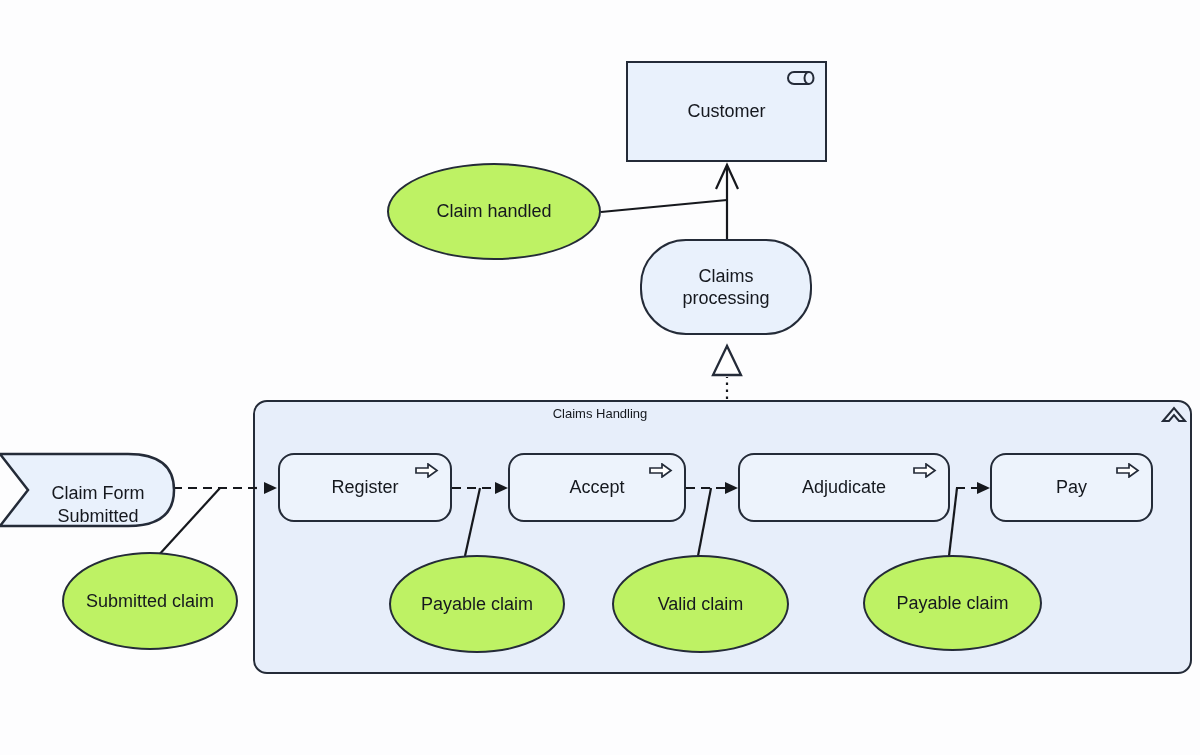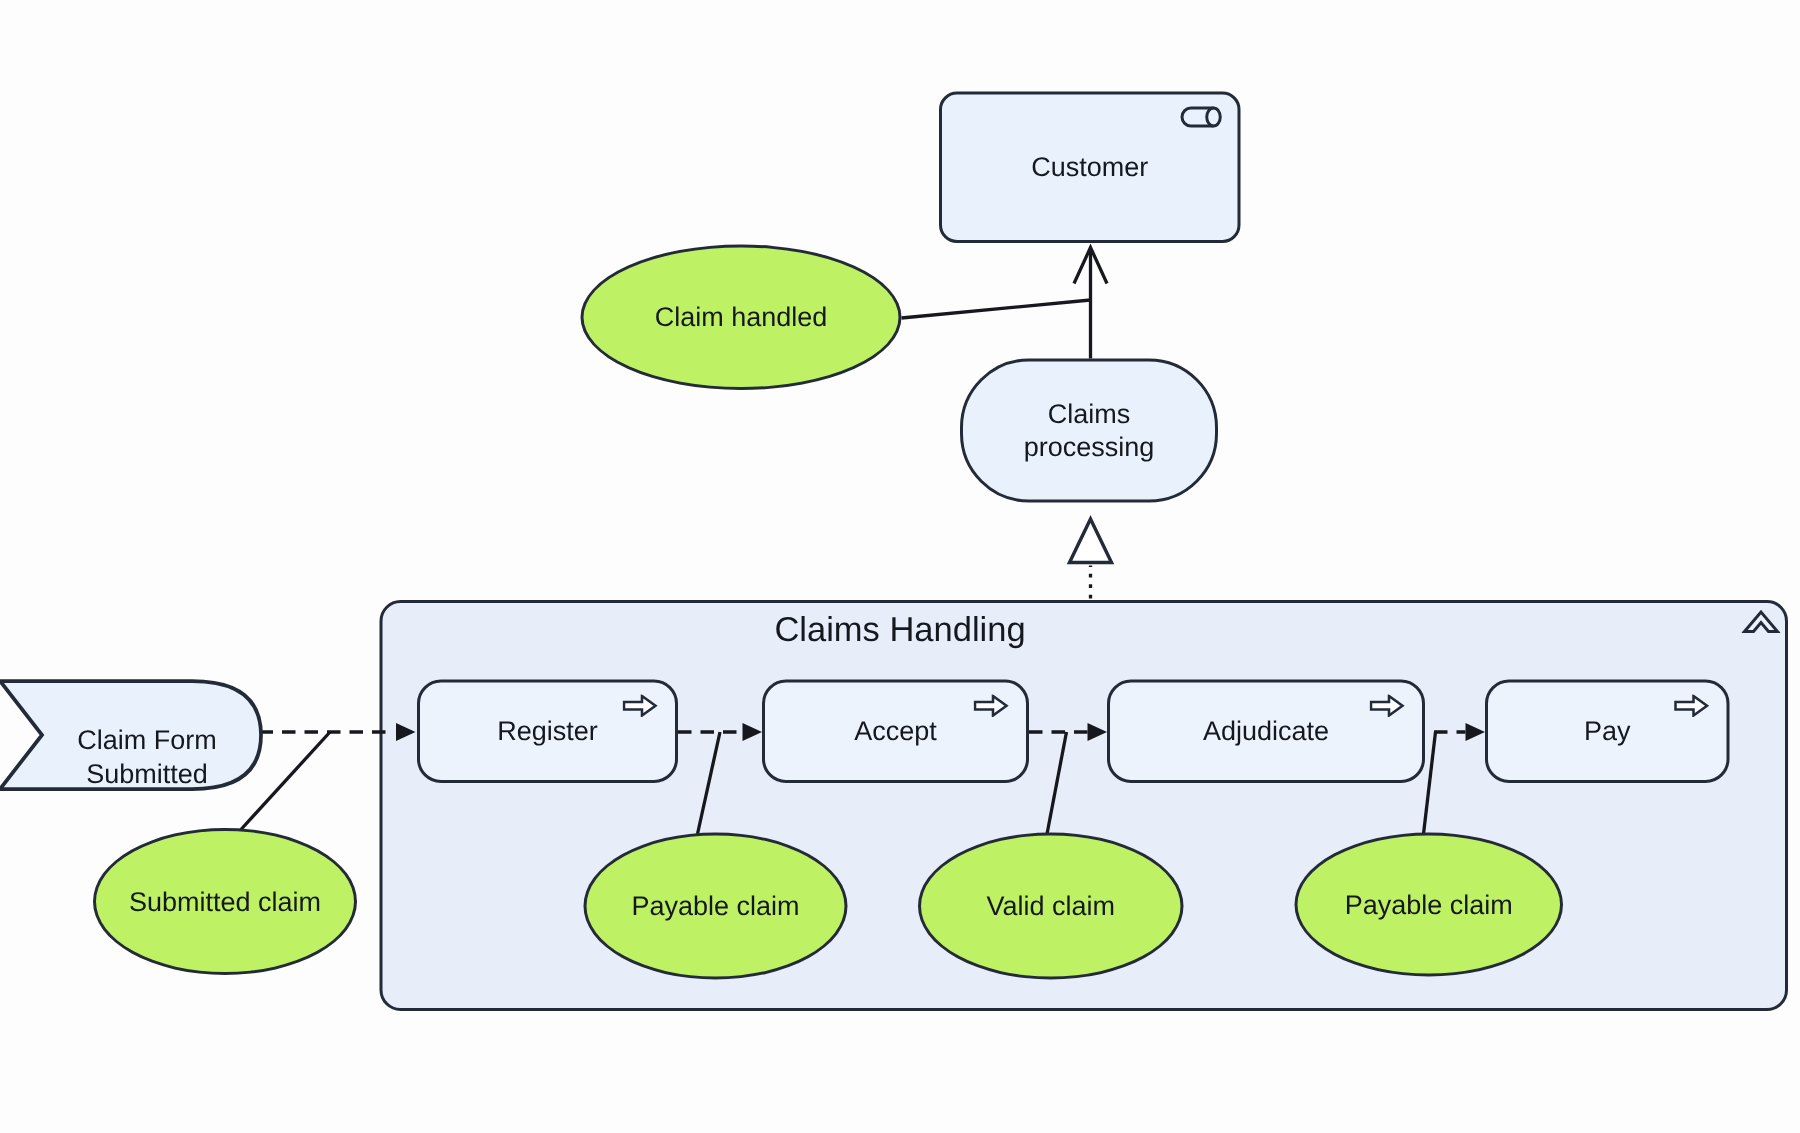--- a/index.html
+++ b/index.html
@@ -34,21 +34,21 @@
     box-sizing:border-box;
     border:2.5px solid #242b38;
     border-radius:14px;
     background:#e7eefa;
     z-index:1;
   }
   .container-title{
     position:absolute;
     left:0;right:0;top:7px;
     text-align:center;
-    font-size:23px;
+    font-size:13px;
     z-index:2;
   }
   .corner-icon{position:absolute;z-index:4;}
   .icon-proc-arrow{top:8px;right:11px;}
   .icon-role{top:7px;right:8px;}
   .icon-chevron{top:6px;right:11px;}
   .wrap-narrow{display:inline-block;width:125px;}
   .event-label{
     position:absolute;
     left:32px;top:0;width:132px;height:74px;
@@ -100,21 +100,21 @@
 
     <line class="connector dashed" x1="926" y1="488" x2="977" y2="488"></line>
     <polygon class="arrowhead" points="977,482 990,488 977,494"></polygon>
 
     <line class="connector" x1="220" y1="488" x2="157" y2="557"></line>
     <line class="connector" x1="480" y1="488" x2="465" y2="556"></line>
     <line class="connector" x1="711" y1="488" x2="698" y2="556"></line>
     <line class="connector" x1="957" y1="488" x2="949" y2="556"></line>
   </svg>
 
-  <div class="node actor-box" style="left:626px;top:61px;width:201px;height:101px;border-radius:12px;">
+  <div class="node actor-box" style="left:626px;top:61px;width:201px;height:101px;">
     <span>Customer</span>
     <svg class="corner-icon icon-role" width="32" height="16" viewBox="0 0 32 16">
       <path d="M24 2 H9 A6 6 0 0 0 9 14 H24" fill="none" stroke="#242b38" stroke-width="2"></path>
       <ellipse cx="24" cy="8" rx="4.5" ry="6" fill="none" stroke="#242b38" stroke-width="2"></ellipse>
     </svg>
   </div>
 
   <div class="node ellipse" style="left:387px;top:163px;width:214px;height:97px;">
     <span>Claim handled</span>
   </div>

